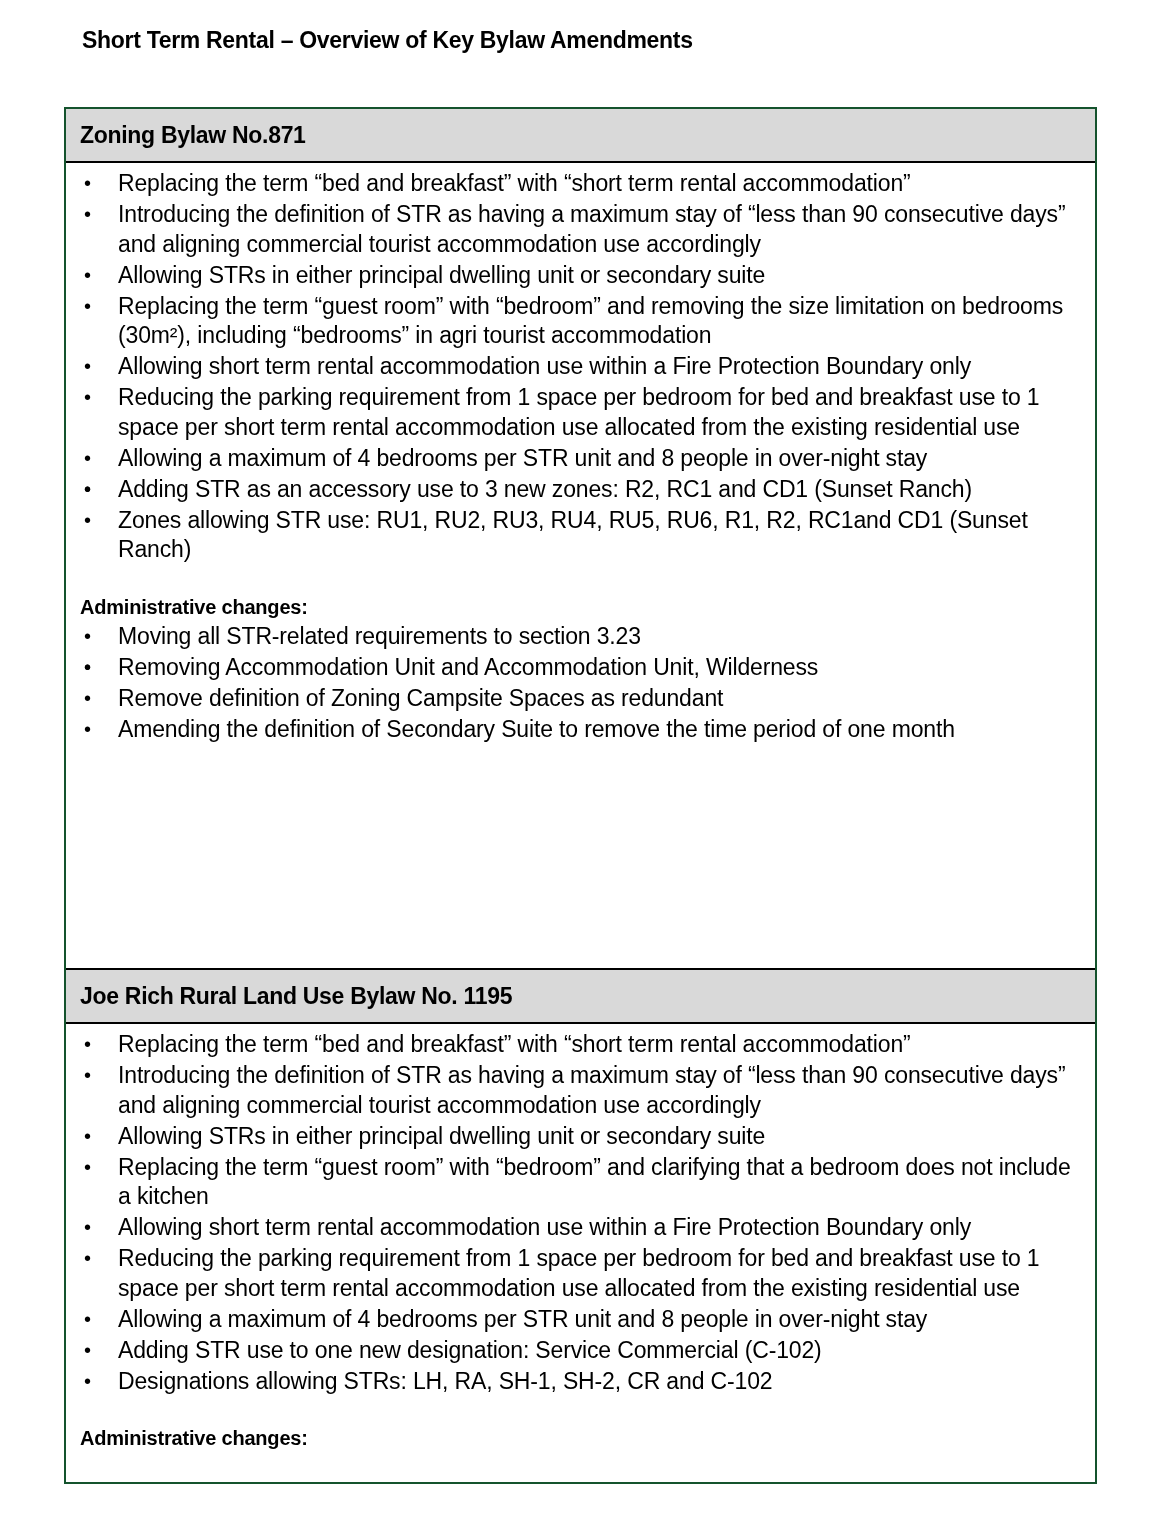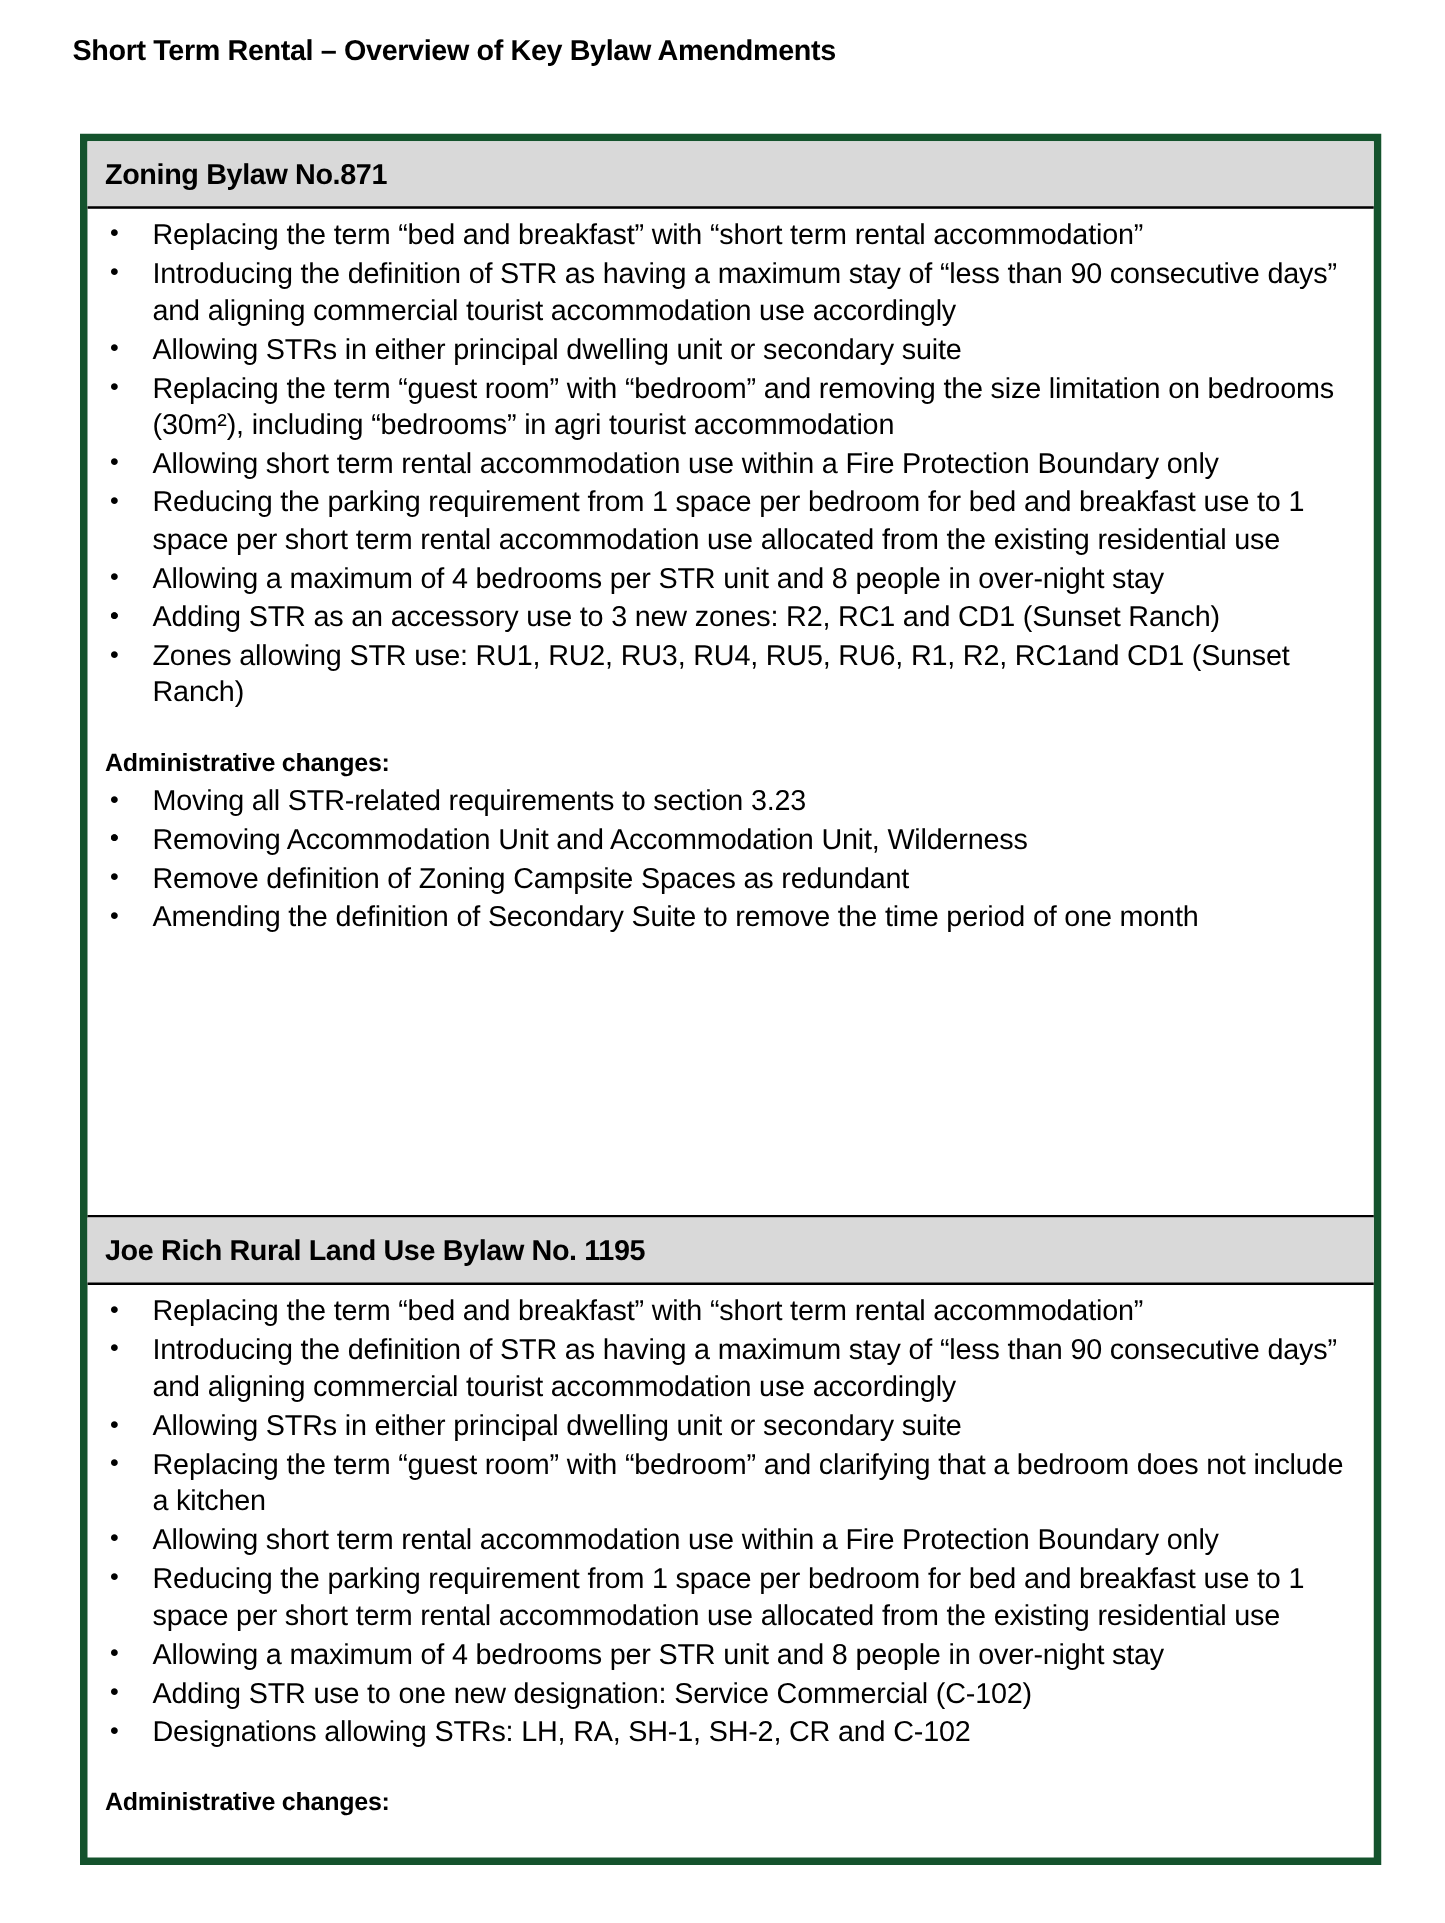--- a/index.html
+++ b/index.html
@@ -1,18 +1,18 @@
 <!DOCTYPE html>
 <html><head>
 <meta charset="utf-8">
 <style>
   html, body { margin: 0; padding: 0; background: #ffffff; }
   body { width: 1156px; height: 1538px; position: relative; font-family: "Liberation Sans", sans-serif; color: #000; overflow: hidden; }
-  .doc-title { position: absolute; left: 58px; top: 27px; font-size: 23px; font-weight: bold; letter-spacing: -0.3px; }
-  .table { position: absolute; left: 64px; top: 107px; width: 1029px; border: 6px solid #14532d; }
+  .doc-title { position: absolute; left: 82px; top: 27px; font-size: 23px; font-weight: bold; letter-spacing: -0.3px; }
+  .table { position: absolute; left: 64px; top: 107px; width: 1029px; border: 2px solid #14532d; }
   .section-header { background: #d9d9d9; height: 54px; border-bottom: 2px solid #000; box-sizing: border-box; display: flex; align-items: center; padding-left: 14px; font-weight: bold; font-size: 23px; letter-spacing: -0.3px; }
   .section-body { padding: 6px 10px 0 14px; box-sizing: border-box; }
   .section-body.first { height: 805px; }
   .section-body.second { height: 458px; }
   .sep { border-top: 2px solid #000; }
   ul { list-style: none; margin: 0; padding: 0; }
   li { position: relative; padding-left: 38px; font-size: 23px; line-height: 29.5px; letter-spacing: -0.15px; margin-bottom: 1.5px; }
   li .bullet { position: absolute; left: 4px; top: 0; font-size: 20px; }
   .admin-heading { font-weight: bold; font-size: 20px; line-height: 30px; margin-top: 27px; letter-spacing: -0.2px; }
 </style>

